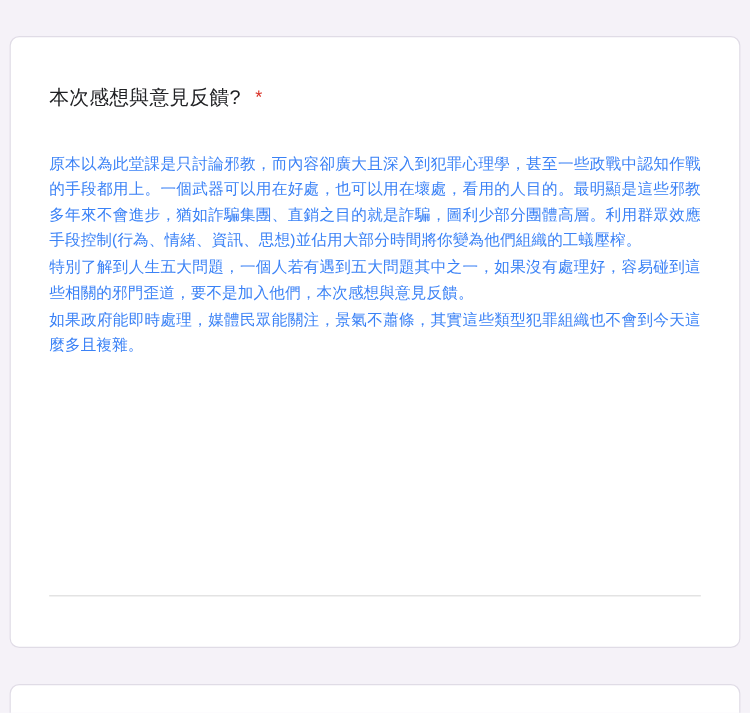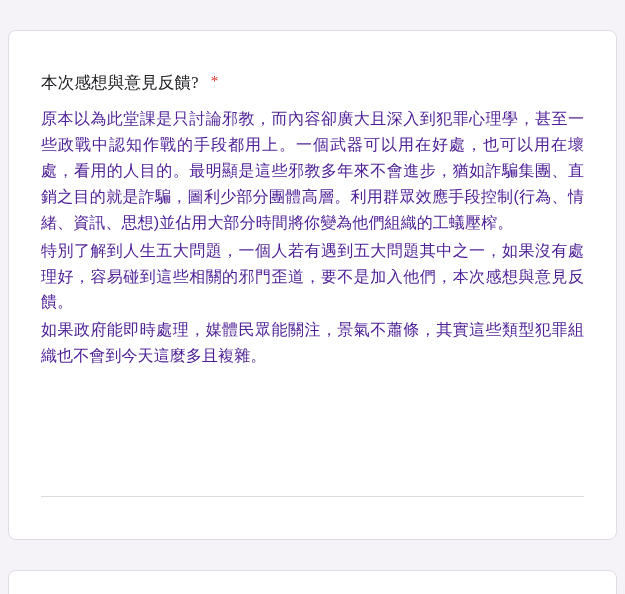--- a/index.html
+++ b/index.html
@@ -34,38 +34,37 @@
     padding: 40px 32px 20px 32px;
     overflow: hidden;
   }
   .card-next {
     top: 570px;
     height: 60px;
   }
   .question-row {
     display: flex;
     align-items: flex-start;
-    margin-bottom: 12px;
-    font-family: Liberation Serif, serif;
+    margin-bottom: 32px;
   }
   .question-title {
     font-size: 16.5px;
     color: #202124;
     line-height: 1.4;
     letter-spacing: 0.2px;
   }
   .required-star {
     color: #d93025;
     font-size: 15px;
     margin-left: 12px;
     line-height: 1.4;
   }
   .answer-body {
-    font-size: 16px;
-    color: #4c1d95;
+    font-size: 13px;
+    color: #3b82f6;
     line-height: 1.62;
     letter-spacing: 0.1px;
     text-align: justify;
   }
   .answer-body p {
     margin: 0 0 2px 0;
   }
   .underline {
     position: absolute;
     left: 32px;

